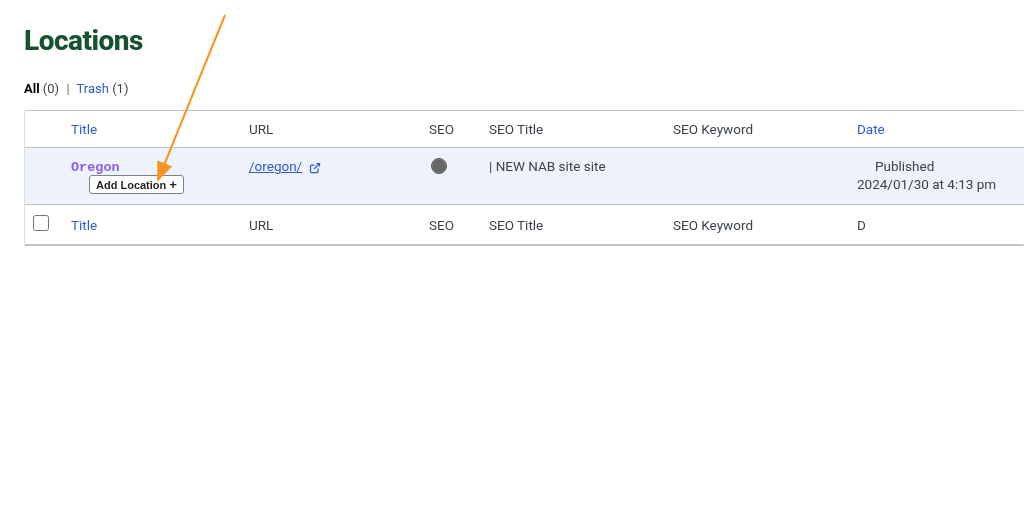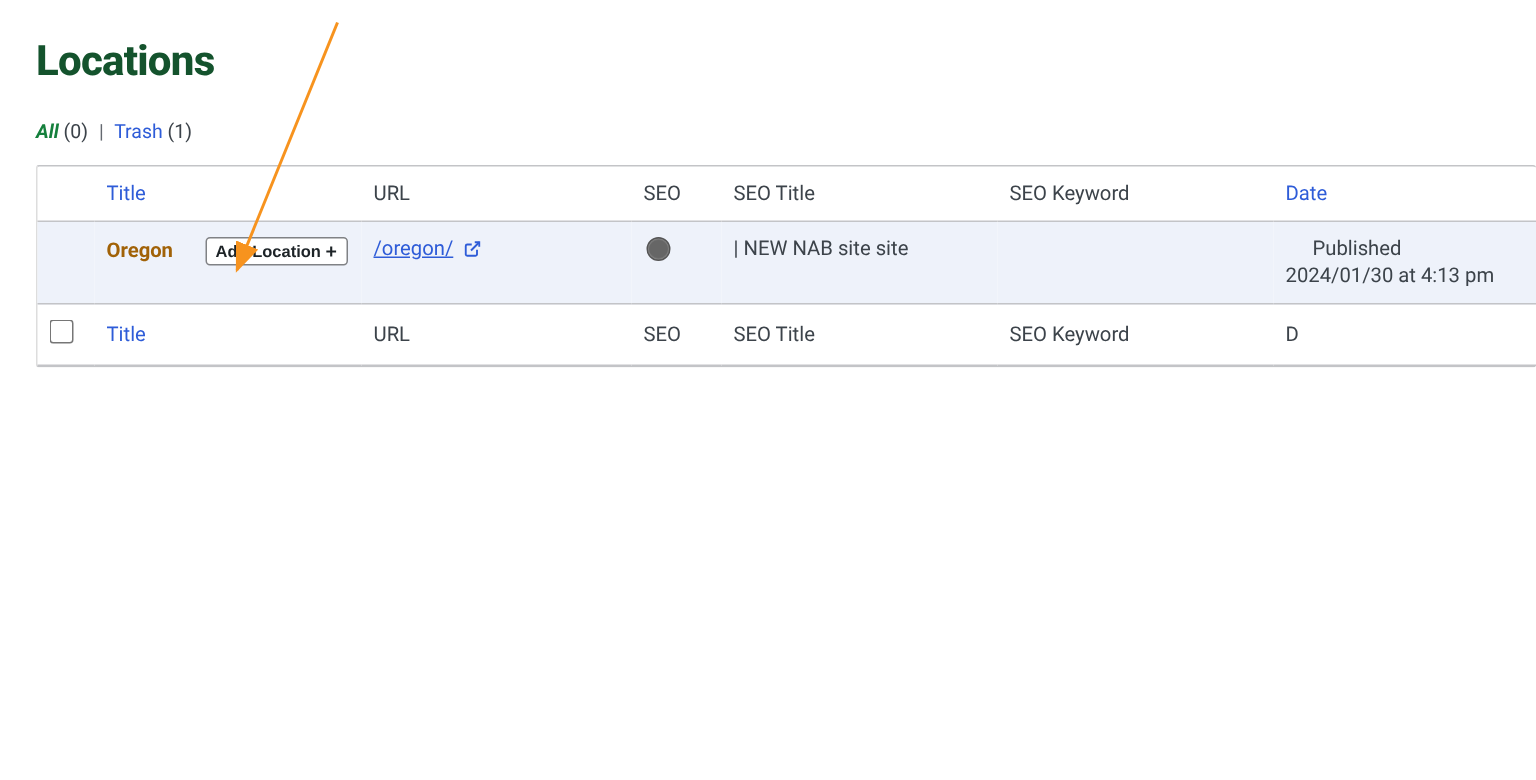--- a/index.html
+++ b/index.html
@@ -23,22 +23,21 @@
       color: #14532d;
       margin-bottom: 24px;
       letter-spacing: -0.5px;
     }
     .filter-bar {
       font-size: 13px;
       margin-bottom: 14px;
     }
     .filter-bar .filter-strong {
       font-weight: 700;
-      color: #15803d;
-      font-style: italic;
+      color: #000000;
     }
     .filter-bar .filter-count {
       color: #3c434a;
     }
     .filter-bar .sep {
       color: #646970;
       margin: 0 4px;
     }
     .filter-bar .trash-link {
       color: #2e5cd8;
@@ -80,23 +79,24 @@
       background: #eef2fa;
     }
     .col-check { width: 38px; }
     .col-title { width: 178px; }
     .col-url { width: 180px; }
     .col-seo { width: 60px; }
     .col-seotitle { width: 184px; }
     .col-seokeyword { width: 184px; }
     .col-date { width: 200px; }
     .row-title {
-      color: #a16207;
+      color: #8b5cf6;
       font-weight: 700;
       cursor: pointer;
+      font-family: Liberation Mono, monospace;
     }
     .url-link {
       color: #2e5cd8;
       cursor: pointer;
       text-decoration: underline;
     }
     .ext-icon {
       display: inline-block;
       width: 12px;
       height: 12px;

